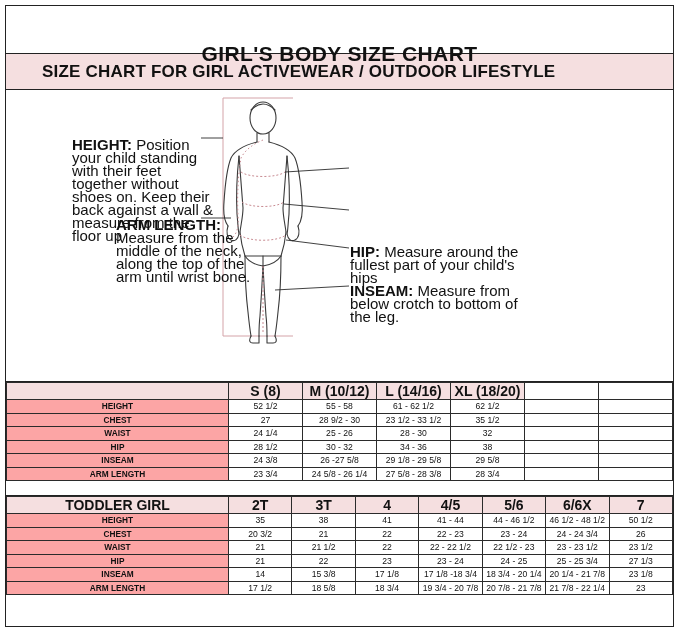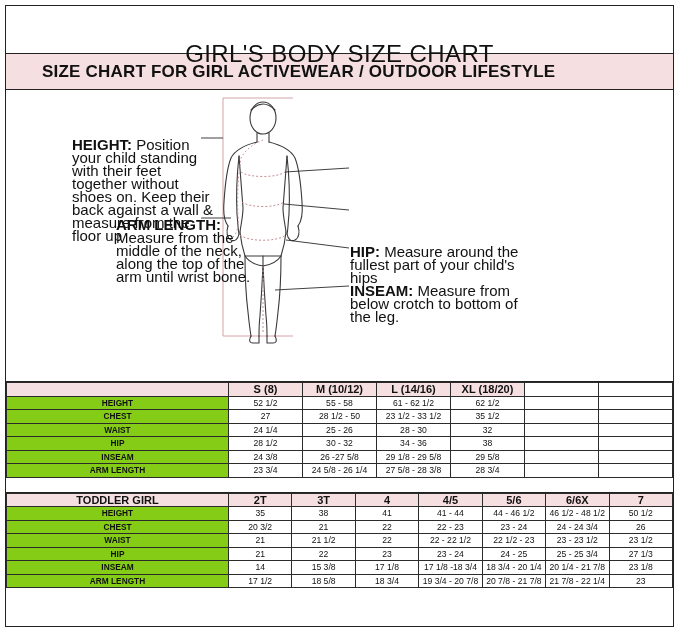--- a/index.html
+++ b/index.html
@@ -30,22 +30,22 @@
   }
   .title-bar {
     height: 48px;
     border-bottom: 1px solid #222;
     display: flex;
     align-items: center;
     justify-content: center;
     box-sizing: border-box;
   }
   .title-bar .title {
-    font-size: 24px;
-    font-weight: normal;
+    font-size: 21px;
+    font-weight: bold;
     letter-spacing: 0.4px;
     margin-top: 48px;
   }
   .subtitle-bar {
     height: 36px;
     background: #f5dfe0;
     border-bottom: 1px solid #222;
     display: flex;
     align-items: center;
     box-sizing: border-box;
@@ -95,24 +95,24 @@
     height: 13.5px;
     padding: 0 3px;
     box-sizing: border-box;
     text-align: center;
     font-weight: normal;
     color: #111;
   }
   table.sz th.hdr {
     background: #f5dfe0;
     font-weight: bold;
-    font-size: 11px;
+    font-size: 14px;
   }
   table.sz td.rowlbl {
-    background: #84cc16;
+    background: #fca5a5;
     font-weight: bold;
     font-size: 8.3px;
     text-align: center;
   }
   .tbl-section { padding: 0; }
   .tbl-gap {
     height: 14px;
     background: #ffffff;
     border-bottom: 1px solid #222;
   }
@@ -225,21 +225,21 @@
               <td>52 1/2</td>
               <td>55 - 58</td>
               <td>61 -  62 1/2</td>
               <td>62 1/2</td>
               <td></td>
               <td></td>
             </tr>
             <tr>
               <td class="rowlbl">CHEST</td>
               <td>27</td>
-              <td>28 1/2 - 50</td>
+              <td>28 9/2 - 30</td>
               <td>23 1/2 - 33 1/2</td>
               <td>35 1/2</td>
               <td></td>
               <td></td>
             </tr>
             <tr>
               <td class="rowlbl">WAIST</td>
               <td>24 1/4</td>
               <td>25  -  26</td>
               <td>28 - 30</td>

